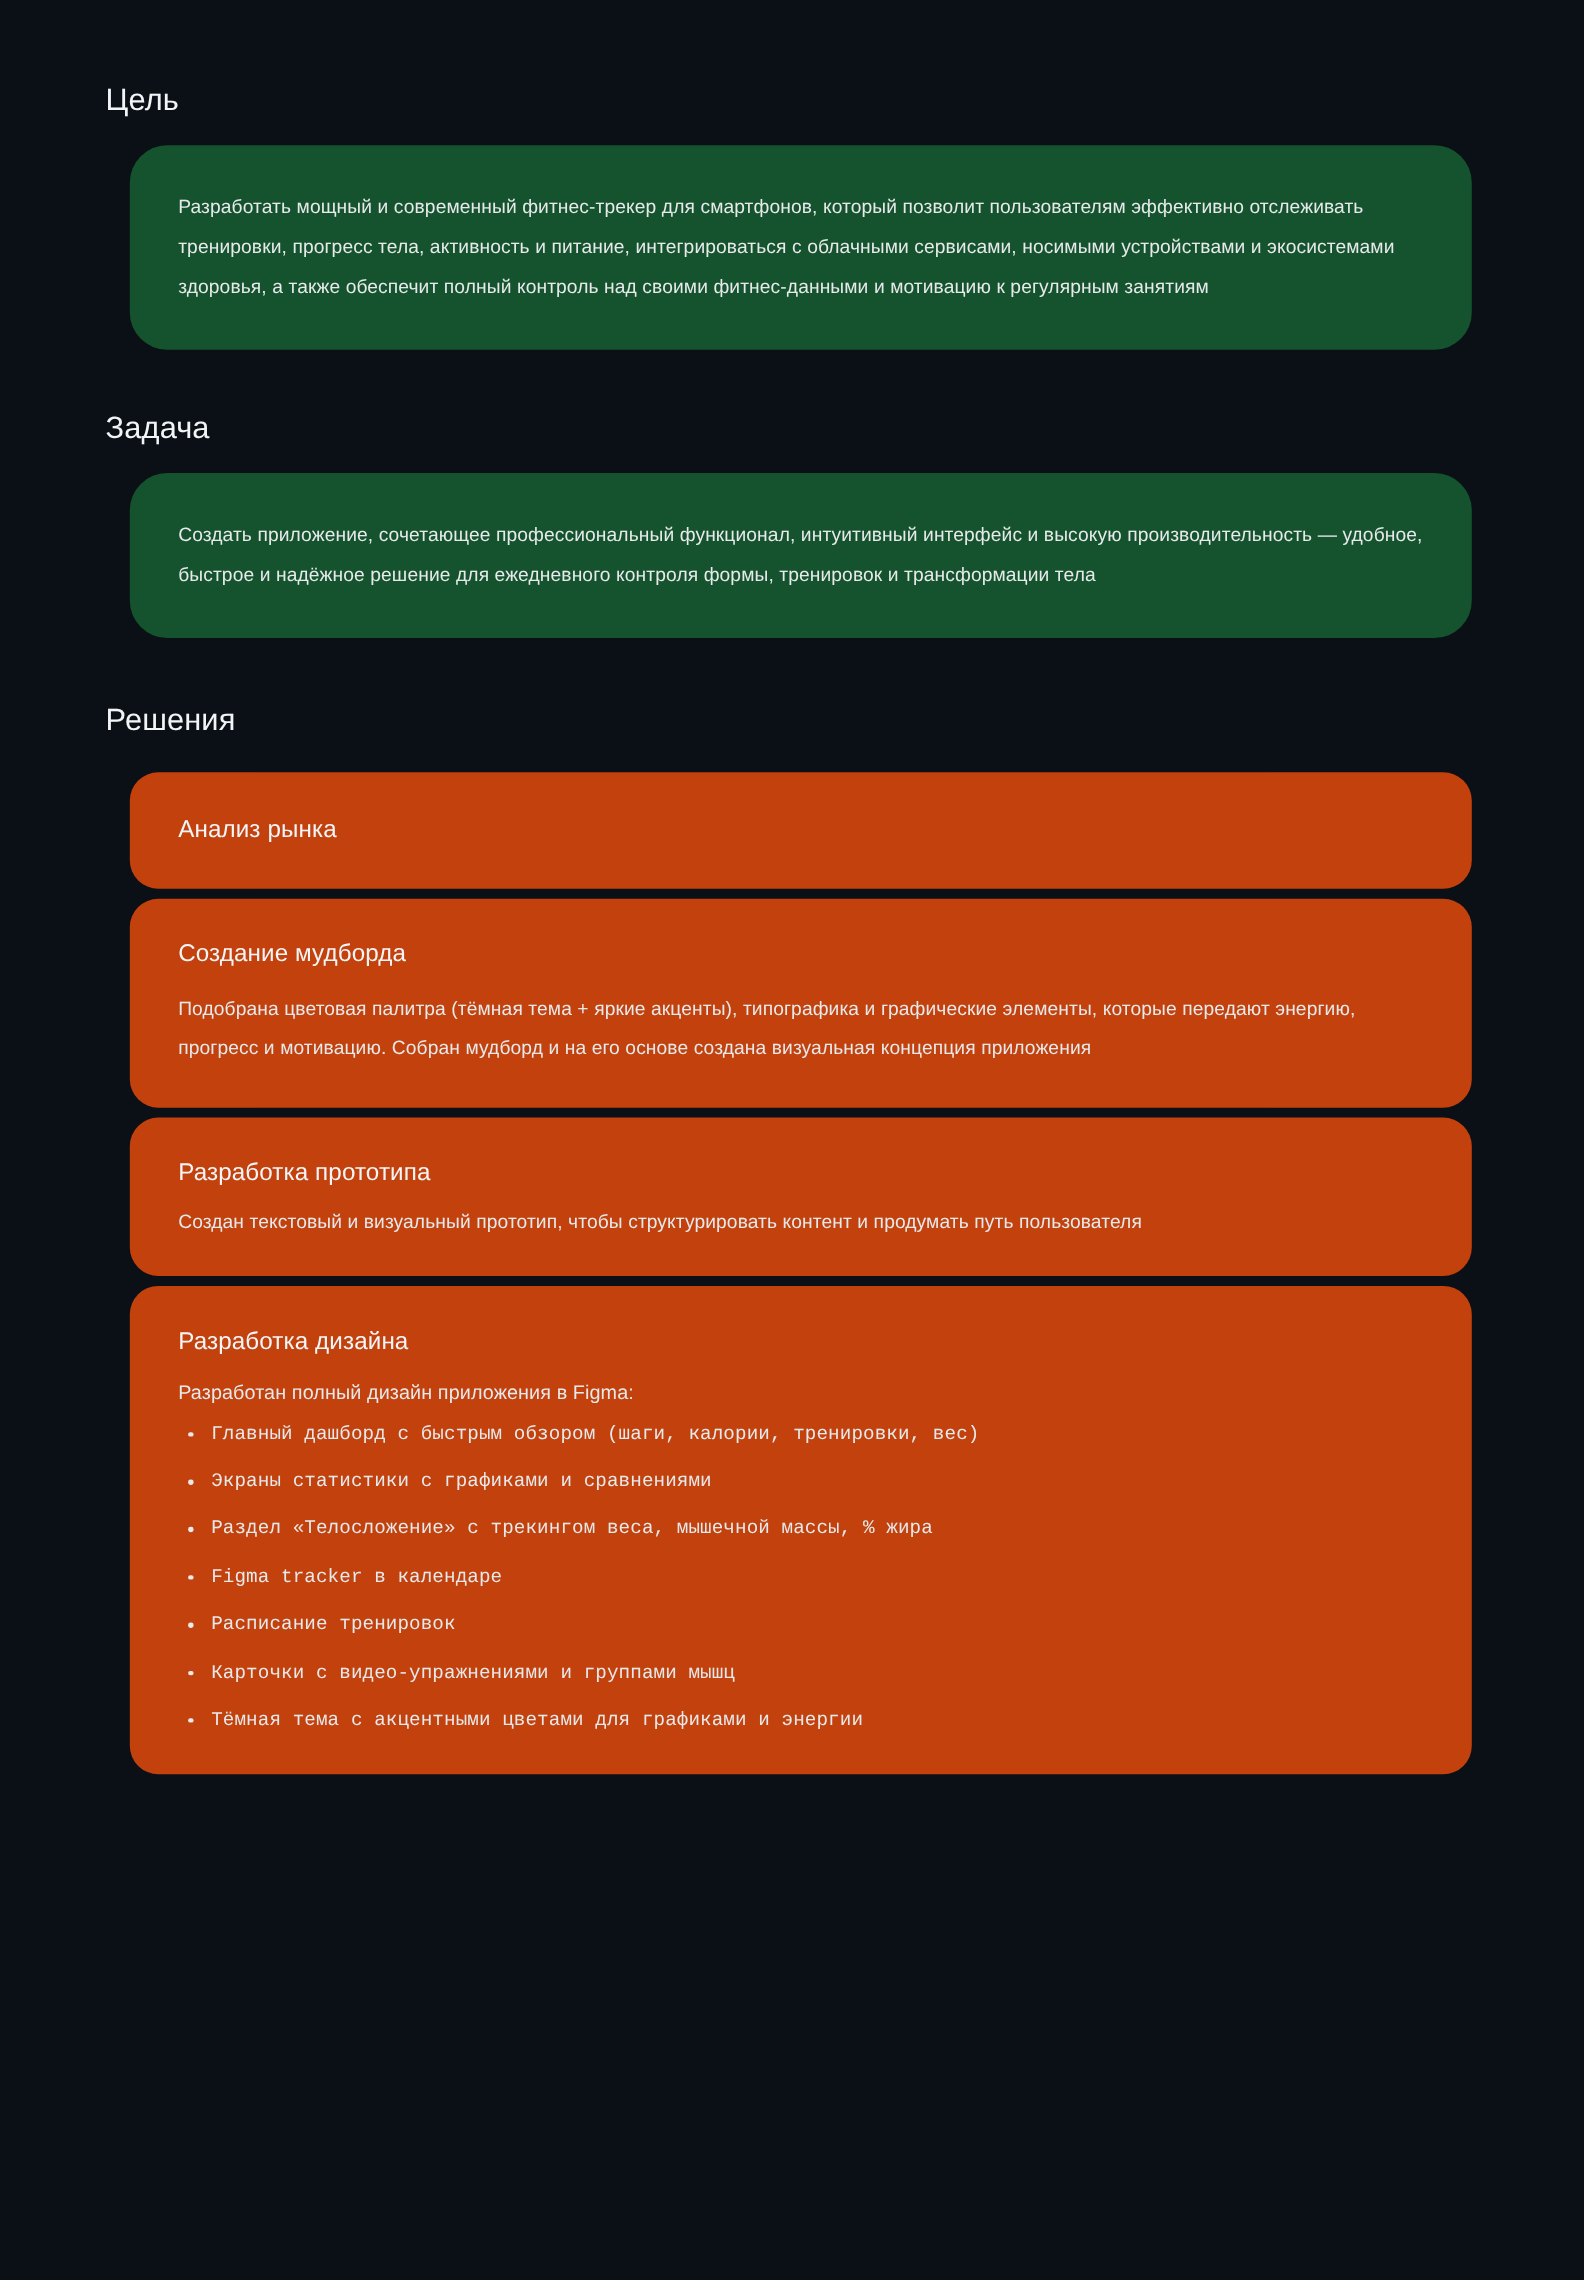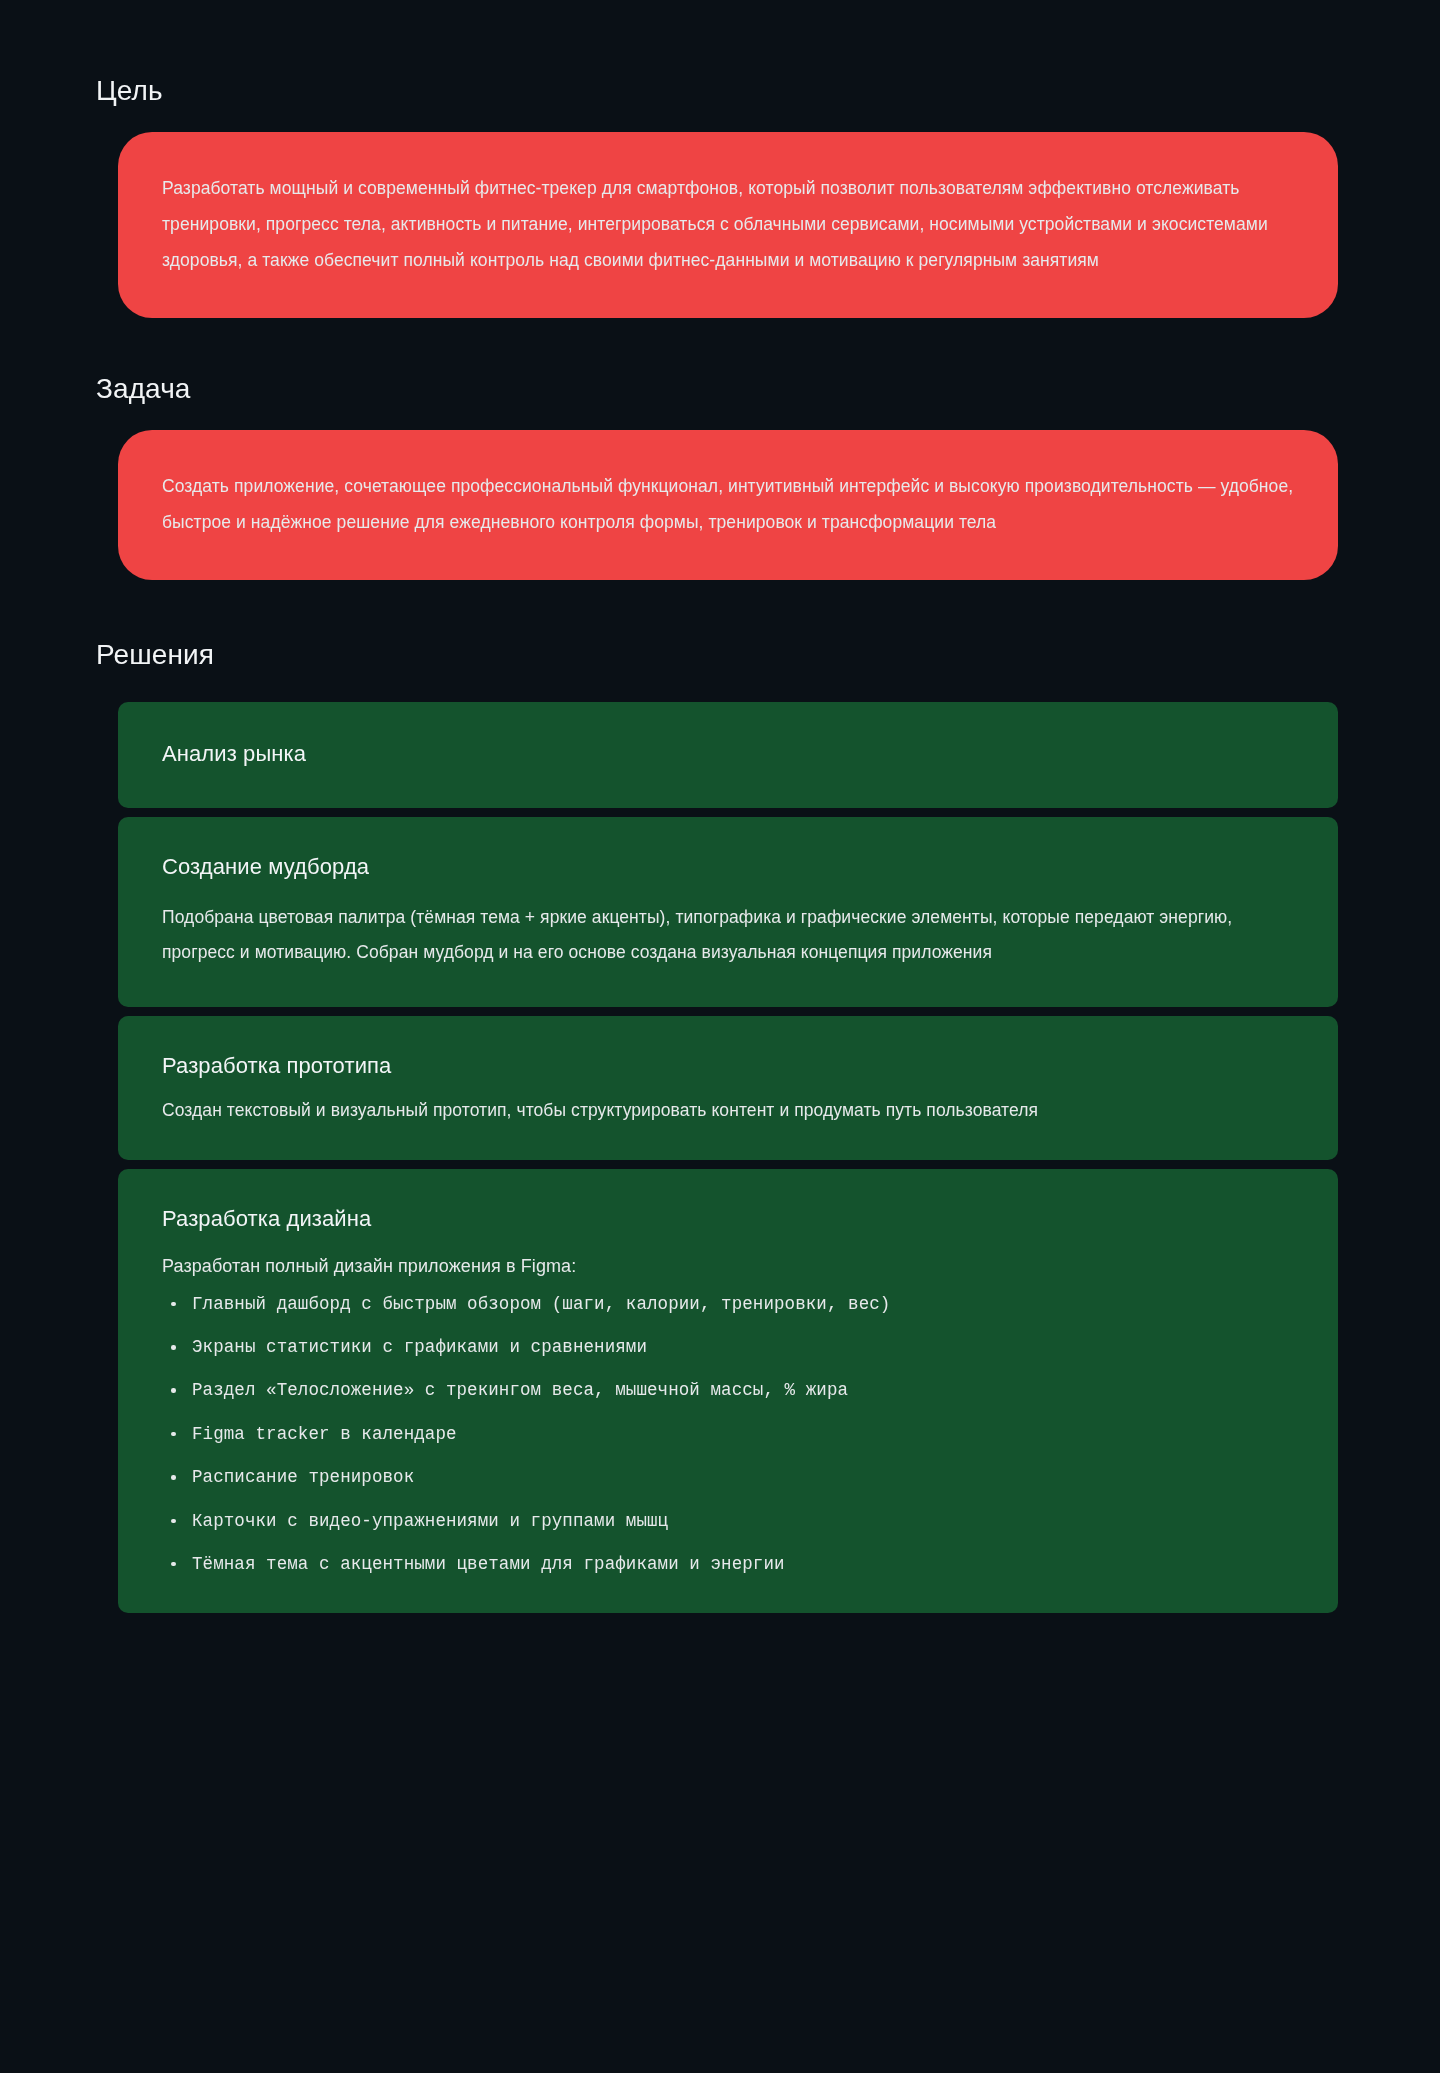--- a/index.html
+++ b/index.html
@@ -44,21 +44,21 @@
     margin-top: 54px;
   }
 
   .section-heading.solutions {
     margin-top: 58px;
     margin-bottom: 30px;
   }
 
   
   .card {
-    background: #ef4444;
+    background: #14532d;
     border-radius: 34px;
     padding: 38px 44px 40px 44px;
     margin: 0 0 0 22px;
     width: 1220px;
   }
 
   .card p.body-text {
     font-size: 17.5px;
     line-height: 2.07;
     color: #e7e9eb;
@@ -68,22 +68,22 @@
 
   
   .solutions-list {
     display: flex;
     flex-direction: column;
     gap: 9px;
     margin-left: 22px;
   }
 
   .solution-card {
-    background: #14532d;
-    border-radius: 10px;
+    background: #c2410c;
+    border-radius: 26px;
     width: 1220px;
     padding: 36px 44px 36px 44px;
   }
 
   .solution-card.collapsed {
     padding-top: 38px;
     padding-bottom: 40px;
   }
 
   .solution-title {

